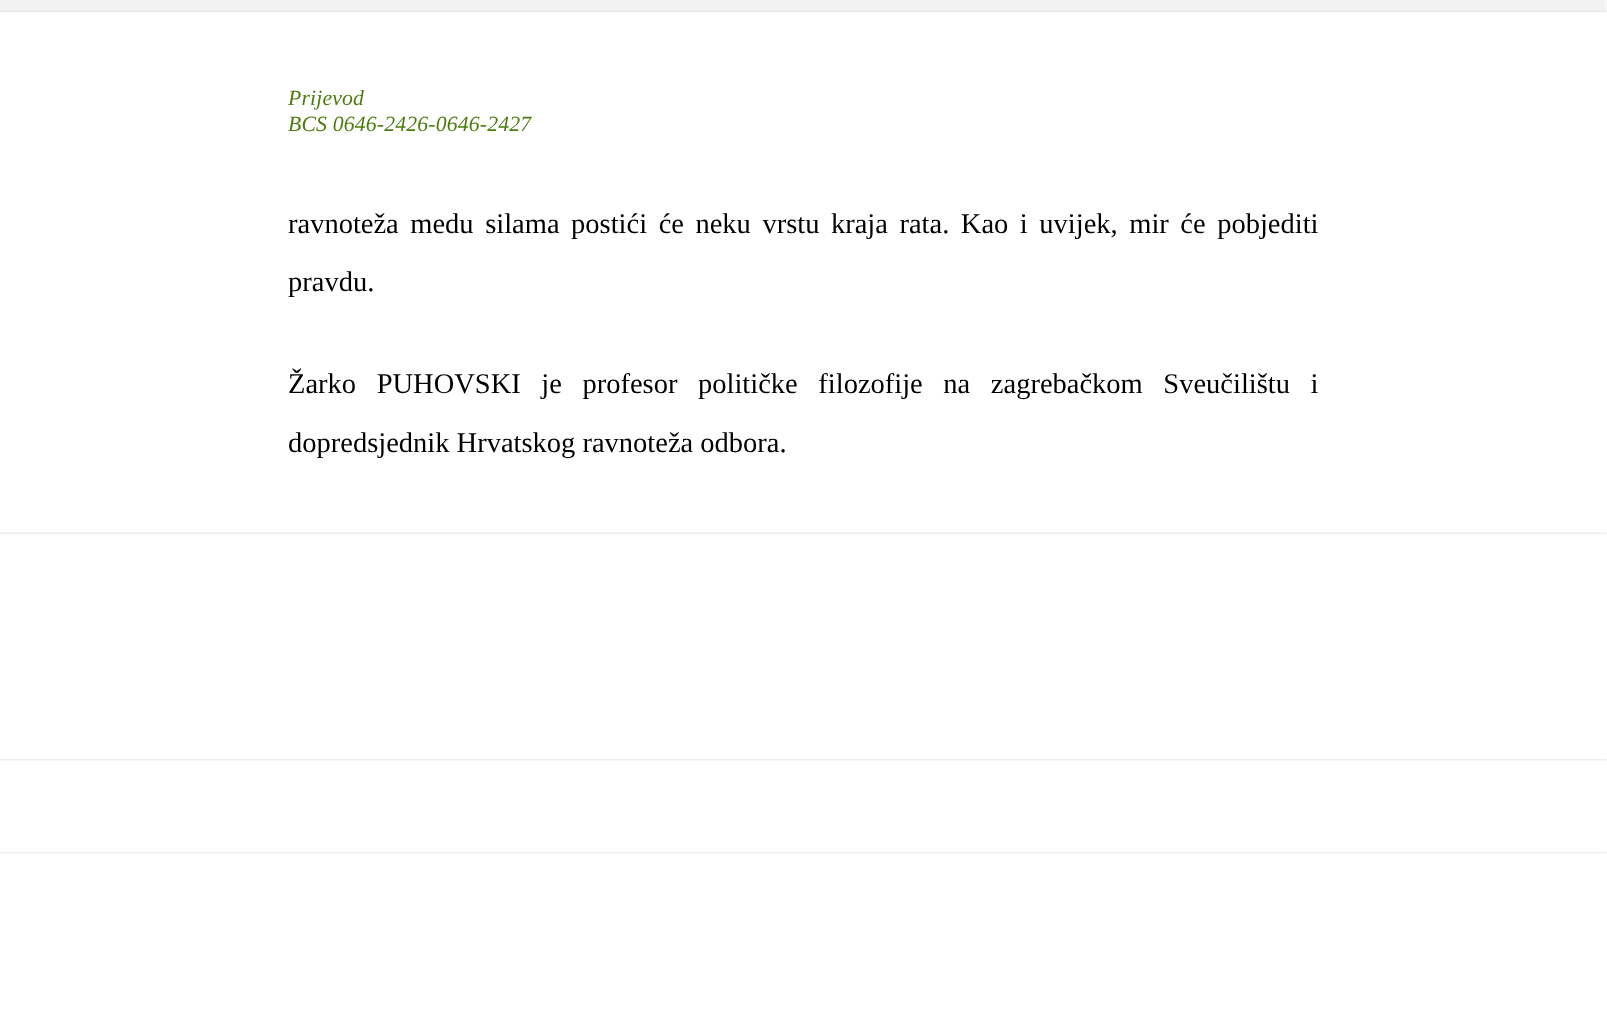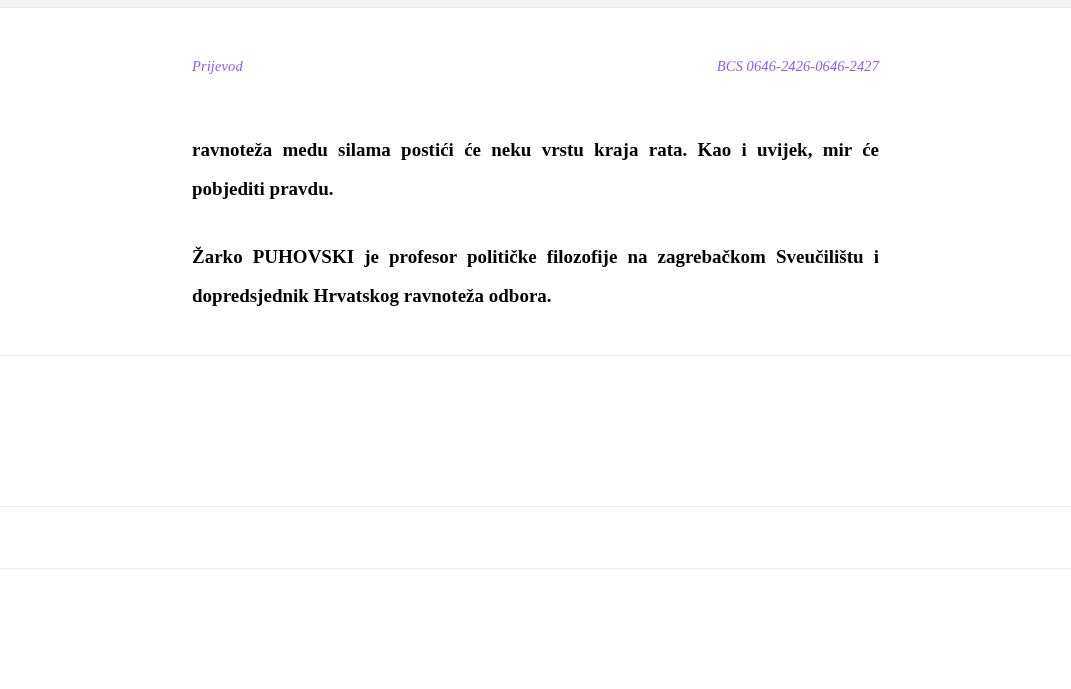--- a/index.html
+++ b/index.html
@@ -55,43 +55,42 @@
   .header-row {
     position: absolute;
     top: 58px;
     left: 0;
     width: 687px;
     display: flex;
     justify-content: space-between;
     align-items: baseline;
     font-style: italic;
     font-size: 14.5px;
-    color: #8b5cf6;
+    color: #4d7c0f;
     letter-spacing: 0.1px;
+    flex-direction: column;
   }
 
   .header-left {
     white-space: nowrap;
   }
 
   .header-right {
     white-space: nowrap;
-    margin-left: 46px;
   }
 
   .body-text {
     position: absolute;
     left: 0;
     width: 687px;
     font-size: 19px;
     line-height: 39px;
     color: #000000;
     text-align: justify;
     text-justify: inter-word;
-    font-weight: bold;
   }
 
   .para-1 { top: 111px; }
   .para-2 { top: 218px; }
 
   
   .body-text { text-align-last: left; }
 </style>
 </head>
 <body>

